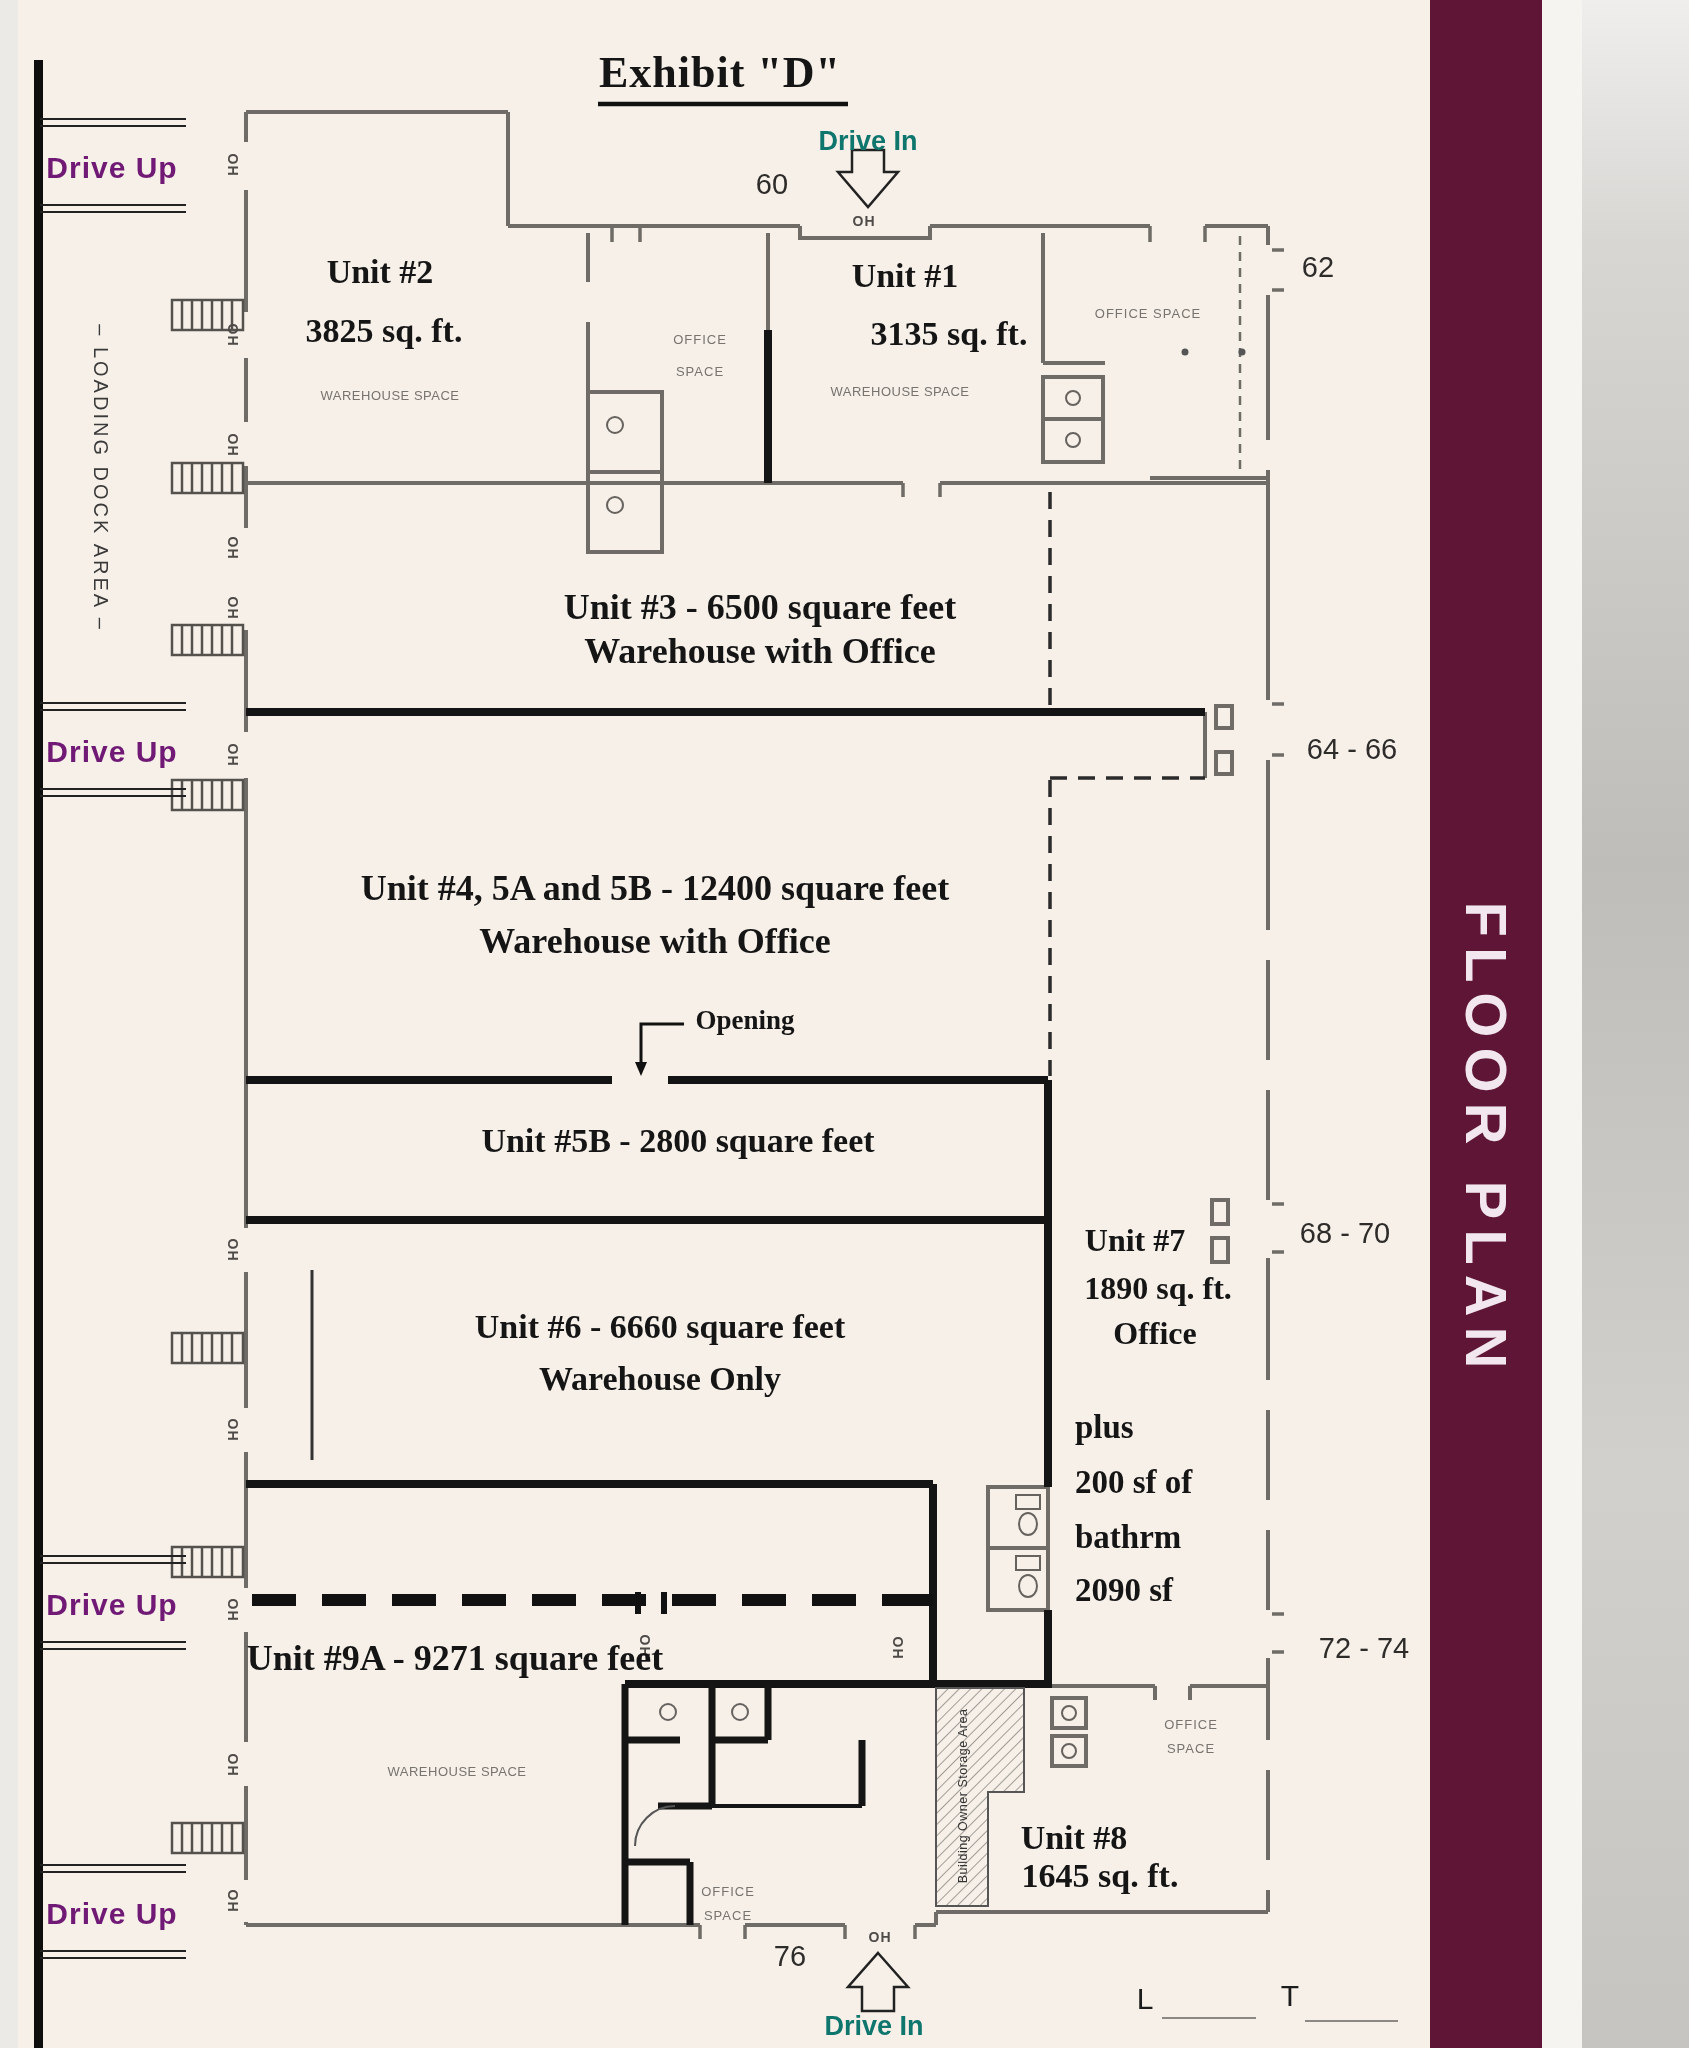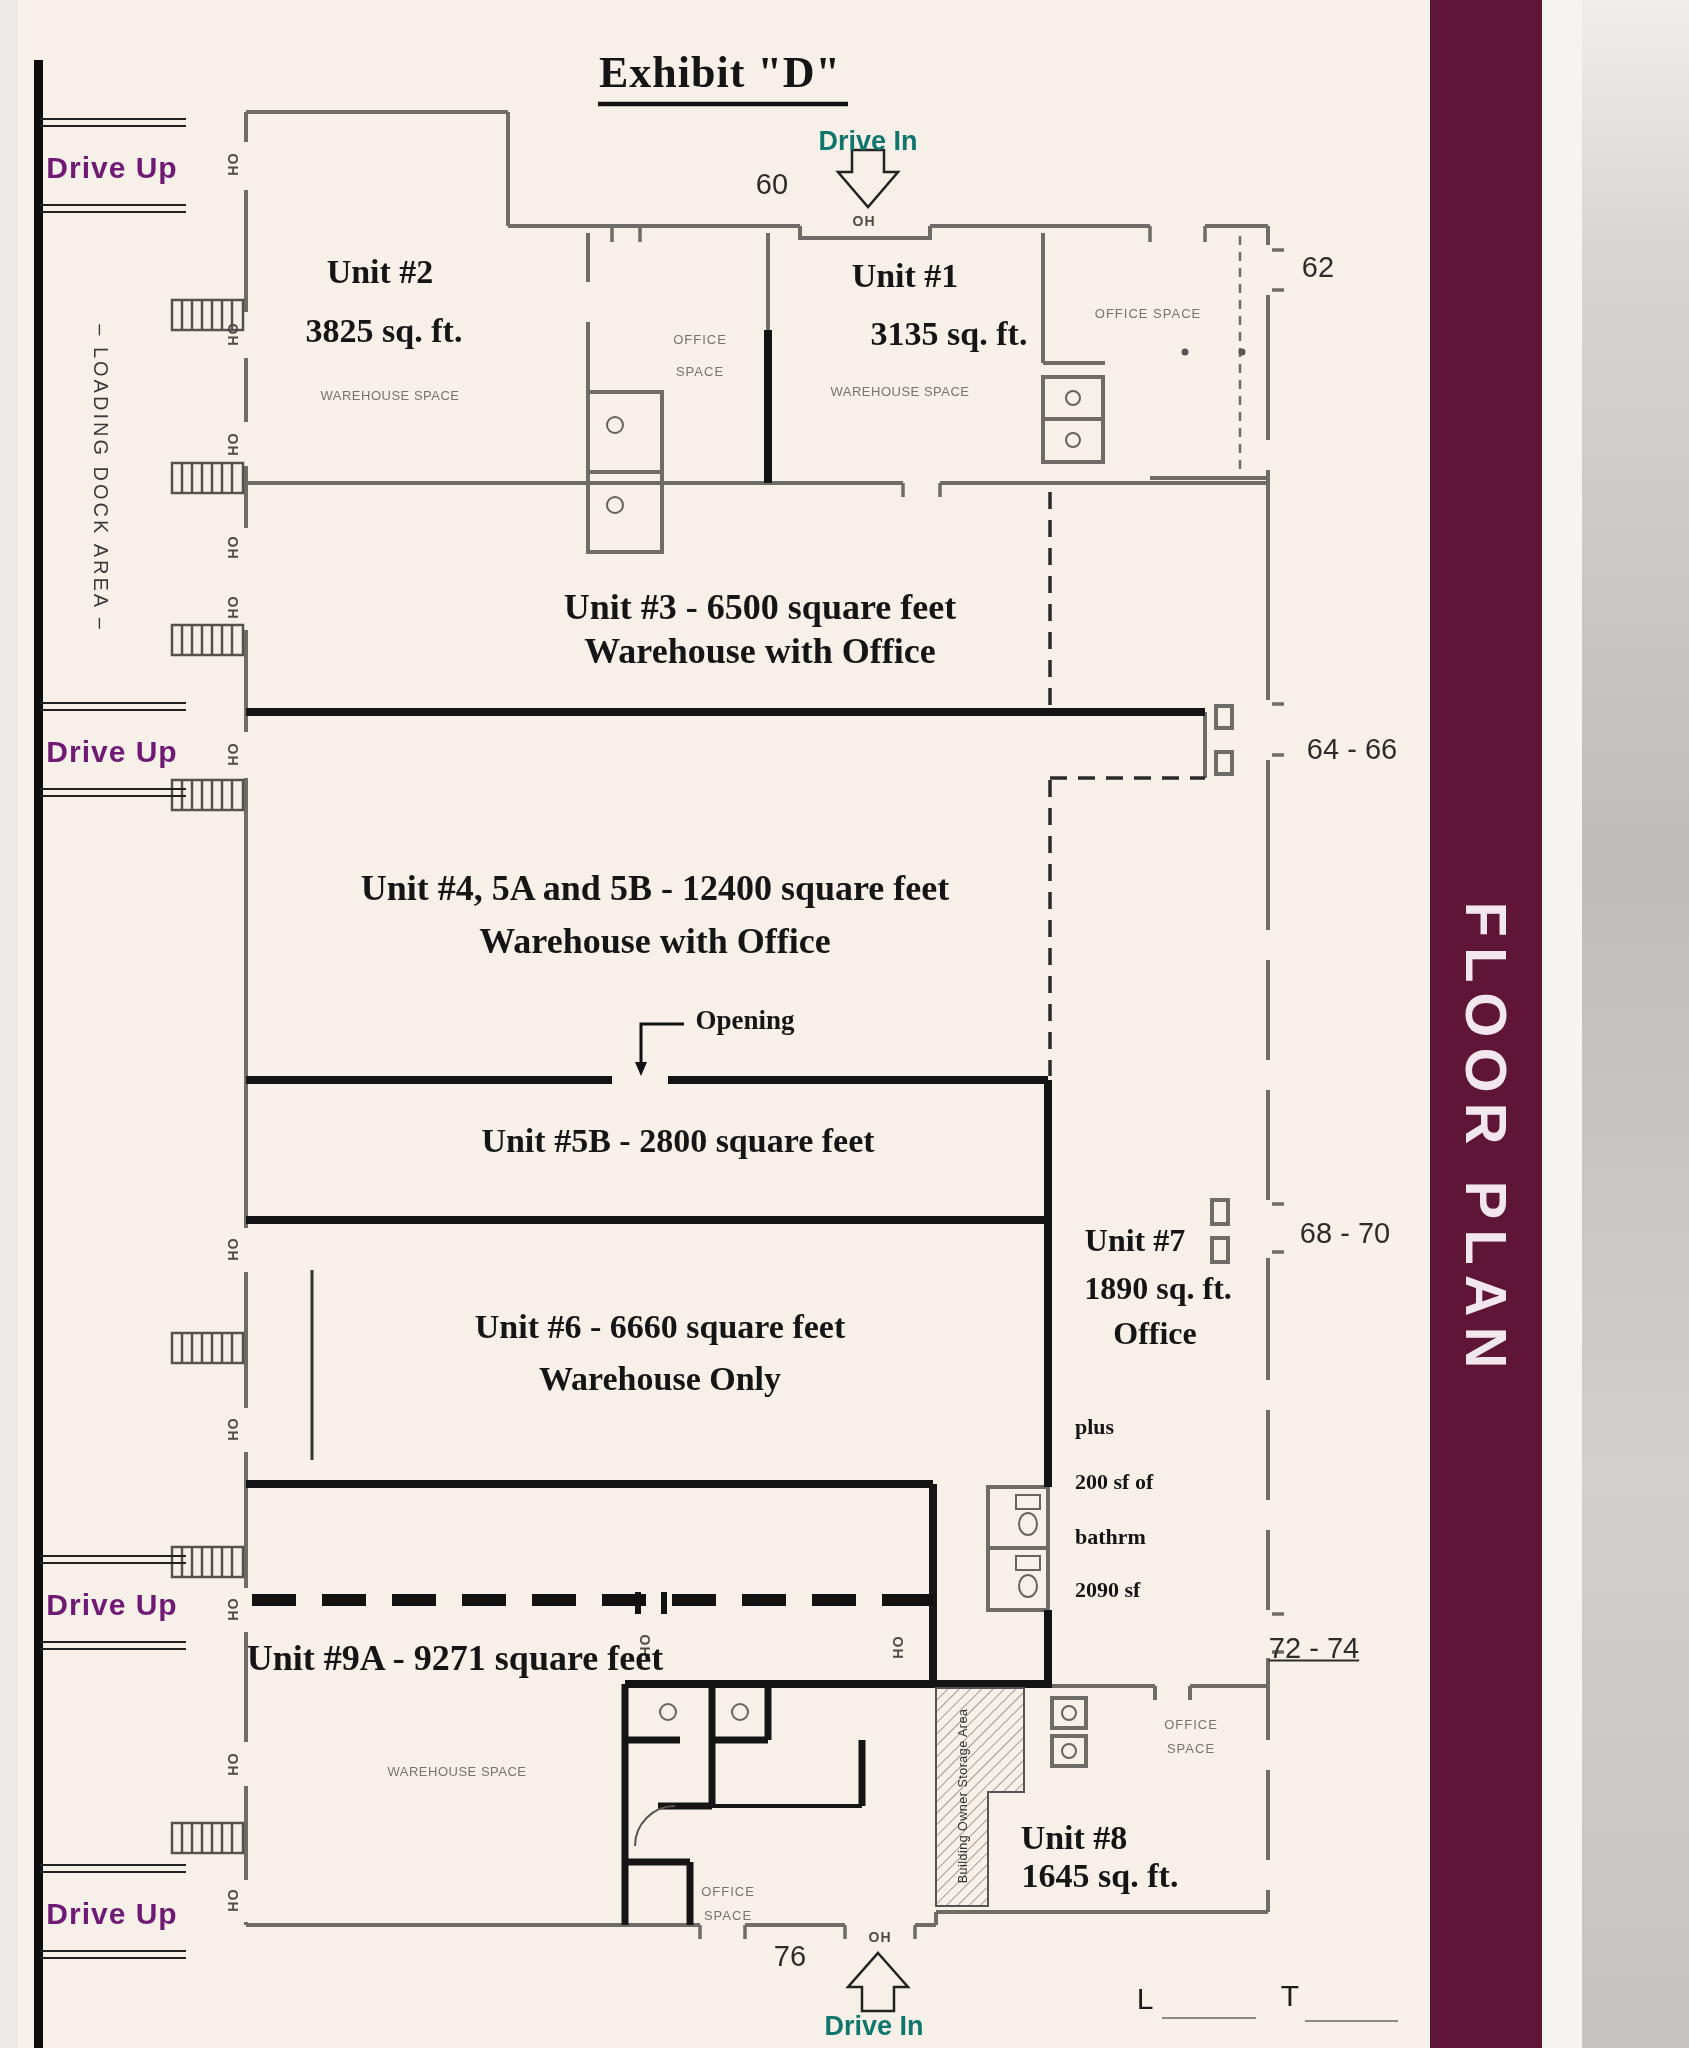--- a/index.html
+++ b/index.html
@@ -17,21 +17,21 @@
   svg{position:absolute;left:0;top:0;}
   .lbl{position:absolute;transform:translate(-50%,-50%);white-space:nowrap;}
   .la{transform:translate(0,-50%);}
   .rot{transform:translate(-50%,-50%) rotate(90deg);}
   .rotccw{transform:translate(-50%,-50%) rotate(-90deg);}
   .serif{font-family:"Liberation Serif","DejaVu Serif",serif;font-weight:bold;color:#151515;}
   .title{font-size:44px;letter-spacing:1px;}
   .u-lg{font-size:36px;}
   .u-md{font-size:34px;}
   .u-sm{font-size:32px;}
-  .plus{font-size:22px;}
+  .plus{font-size:33px;}
   .sm{font-size:13px;color:#77736e;letter-spacing:1px;}
   .sm2{font-size:13px;color:#77736e;letter-spacing:0.5px;}
   .oh{font-size:14px;font-weight:bold;color:#4d4a47;letter-spacing:1px;}
   .num{font-size:29px;color:#2e2c2a;}
   .du{font-size:30px;font-weight:bold;color:#701a75;letter-spacing:1px;}
   .di{font-size:27px;font-weight:bold;color:#0f766e;}
   .dock{font-size:20px;color:#3a3a3a;letter-spacing:3px;writing-mode:vertical-rl;
         transform:translate(-50%,-50%);white-space:nowrap;}
   .opening{font-size:27px;}
   .legend{font-size:30px;color:#1c1c1c;}
@@ -215,21 +215,21 @@
   <div class="lbl du" style="left:112px;top:168px;">Drive Up</div>
   <div class="lbl du" style="left:112px;top:752px;">Drive Up</div>
   <div class="lbl du" style="left:112px;top:1605px;">Drive Up</div>
   <div class="lbl du" style="left:112px;top:1914px;">Drive Up</div>
   <div class="dock" style="position:absolute;left:100px;top:478px;">–   LOADING DOCK AREA   –</div>
 
   <div class="lbl num" style="left:772px;top:184px;">60</div>
   <div class="lbl num" style="left:1318px;top:267px;">62</div>
   <div class="lbl num" style="left:1352px;top:749px;">64 - 66</div>
   <div class="lbl num" style="left:1345px;top:1233px;">68 - 70</div>
-  <div class="lbl num" style="left:1314px;top:1648px;text-decoration:underline;">72 - 74</div>
+  <div class="lbl num" style="left:1364px;top:1648px;">72 - 74</div>
   <div class="lbl num" style="left:790px;top:1956px;">76</div>
 
   <div class="lbl oh" style="left:864px;top:221px;">OH</div>
   <div class="lbl oh" style="left:880px;top:1937px;">OH</div>
   <div class="lbl oh rot" style="left:233px;top:165px;">OH</div>
   <div class="lbl oh rot" style="left:233px;top:335px;">OH</div>
   <div class="lbl oh rot" style="left:233px;top:445px;">OH</div>
   <div class="lbl oh rot" style="left:233px;top:548px;">OH</div>
   <div class="lbl oh rot" style="left:233px;top:608px;">OH</div>
   <div class="lbl oh rot" style="left:233px;top:755px;">OH</div>

